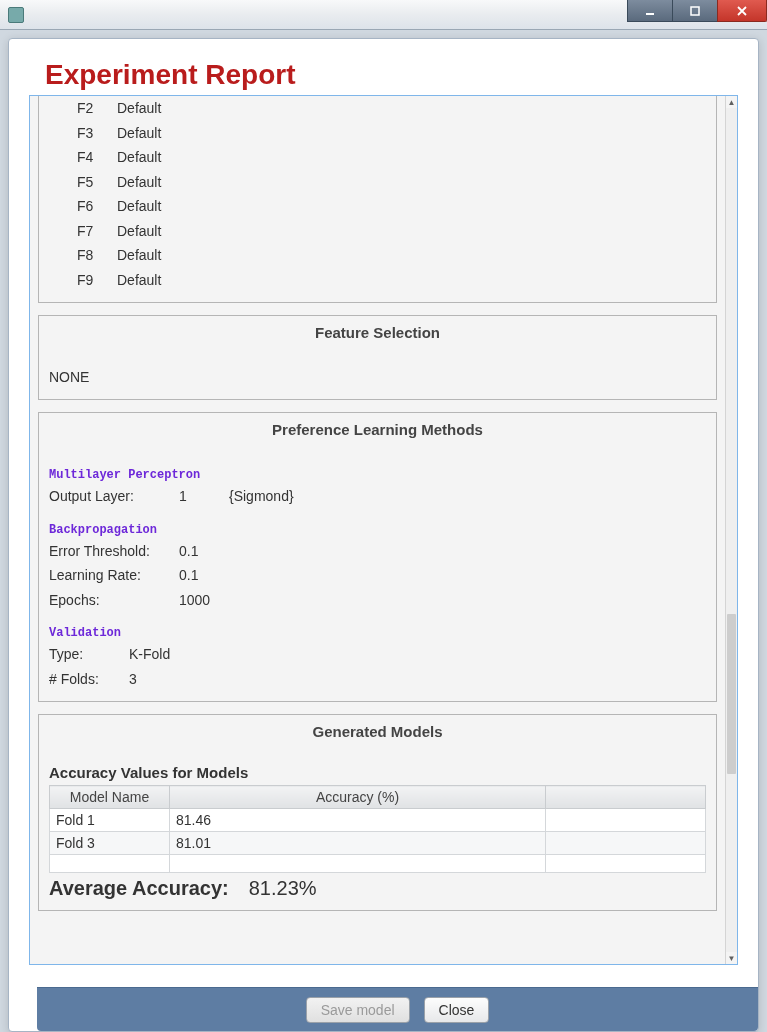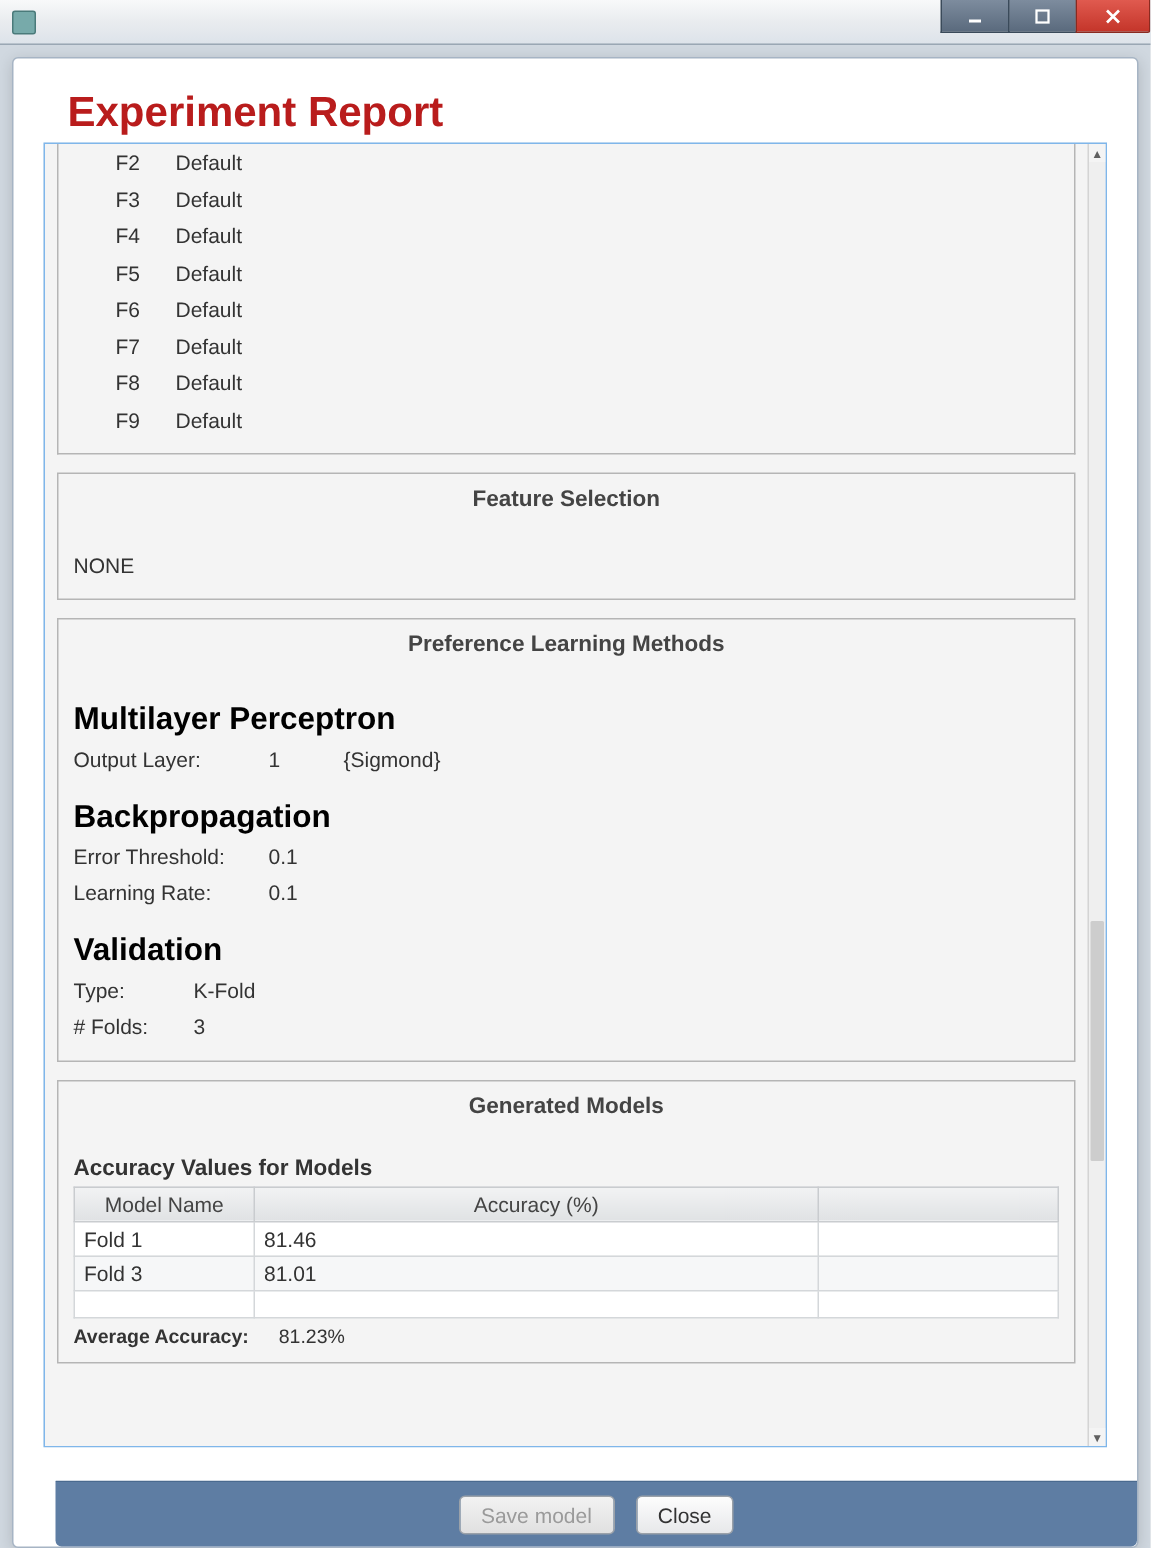--- a/index.html
+++ b/index.html
@@ -148,24 +148,25 @@
     gap: 18px;
     font-size: 14px;
     color: #333;
     line-height: 1.75;
   }
   .feature-row .fid { width: 22px; }
   .none-text { font-size: 14px; color: #333; padding: 4px 0; }
 
   .sub-title {
     font-weight: bold;
-    font-size: 21px;
-    color: #000000;
+    font-size: 12px;
+    color: #6d28d9;
     margin-top: 6px;
     margin-bottom: 2px;
+    font-family: Liberation Mono, monospace;
   }
   .kv {
     display: flex;
     font-size: 14px;
     color: #333;
     line-height: 1.75;
   }
   .kv .k { width: 130px; }
   .kv .v1 { width: 50px; }
   .kv .v2 { }
@@ -197,21 +198,21 @@
     border: 1px solid #d4d7da;
     padding: 3px 6px;
     background: #fff;
   }
   table.models tr:nth-child(even) td { background: #f6f7f8; }
   table.models td.empty { border-left:1px solid #d4d7da; }
   table.models tr.blank td { height: 18px; }
   .avg-row {
     display:flex;
     gap: 20px;
-    font-size: 13px;
+    font-size: 20px;
     color: #333;
     margin-top: 4px;
   }
   .avg-row .al { font-weight: bold; }
 
   
   .bottom-bar {
     height: 44px;
     background: #5e7da3;
     border-top: 1px solid #4a6a8f;
@@ -325,20 +326,24 @@
           </div>
 
           <div class="sub-title" style="margin-top:14px">Backpropagation</div>
           <div class="kv">
             <span class="k">Error Threshold:</span>
             <span class="v2">0.1</span>
           </div>
           <div class="kv">
             <span class="k">Learning Rate:</span>
             <span class="v2">0.1</span>
+          </div>
+          <div class="kv">
+            <span class="k">Epochs:</span>
+            <span class="v2">1000</span>
           </div>
 
           <div class="sub-title" style="margin-top:14px">Validation</div>
           <div class="kv">
             <span class="k" style="width:80px">Type:</span>
             <span class="v2">K-Fold</span>
           </div>
           <div class="kv">
             <span class="k" style="width:80px"># Folds:</span>
             <span class="v2">3</span>

